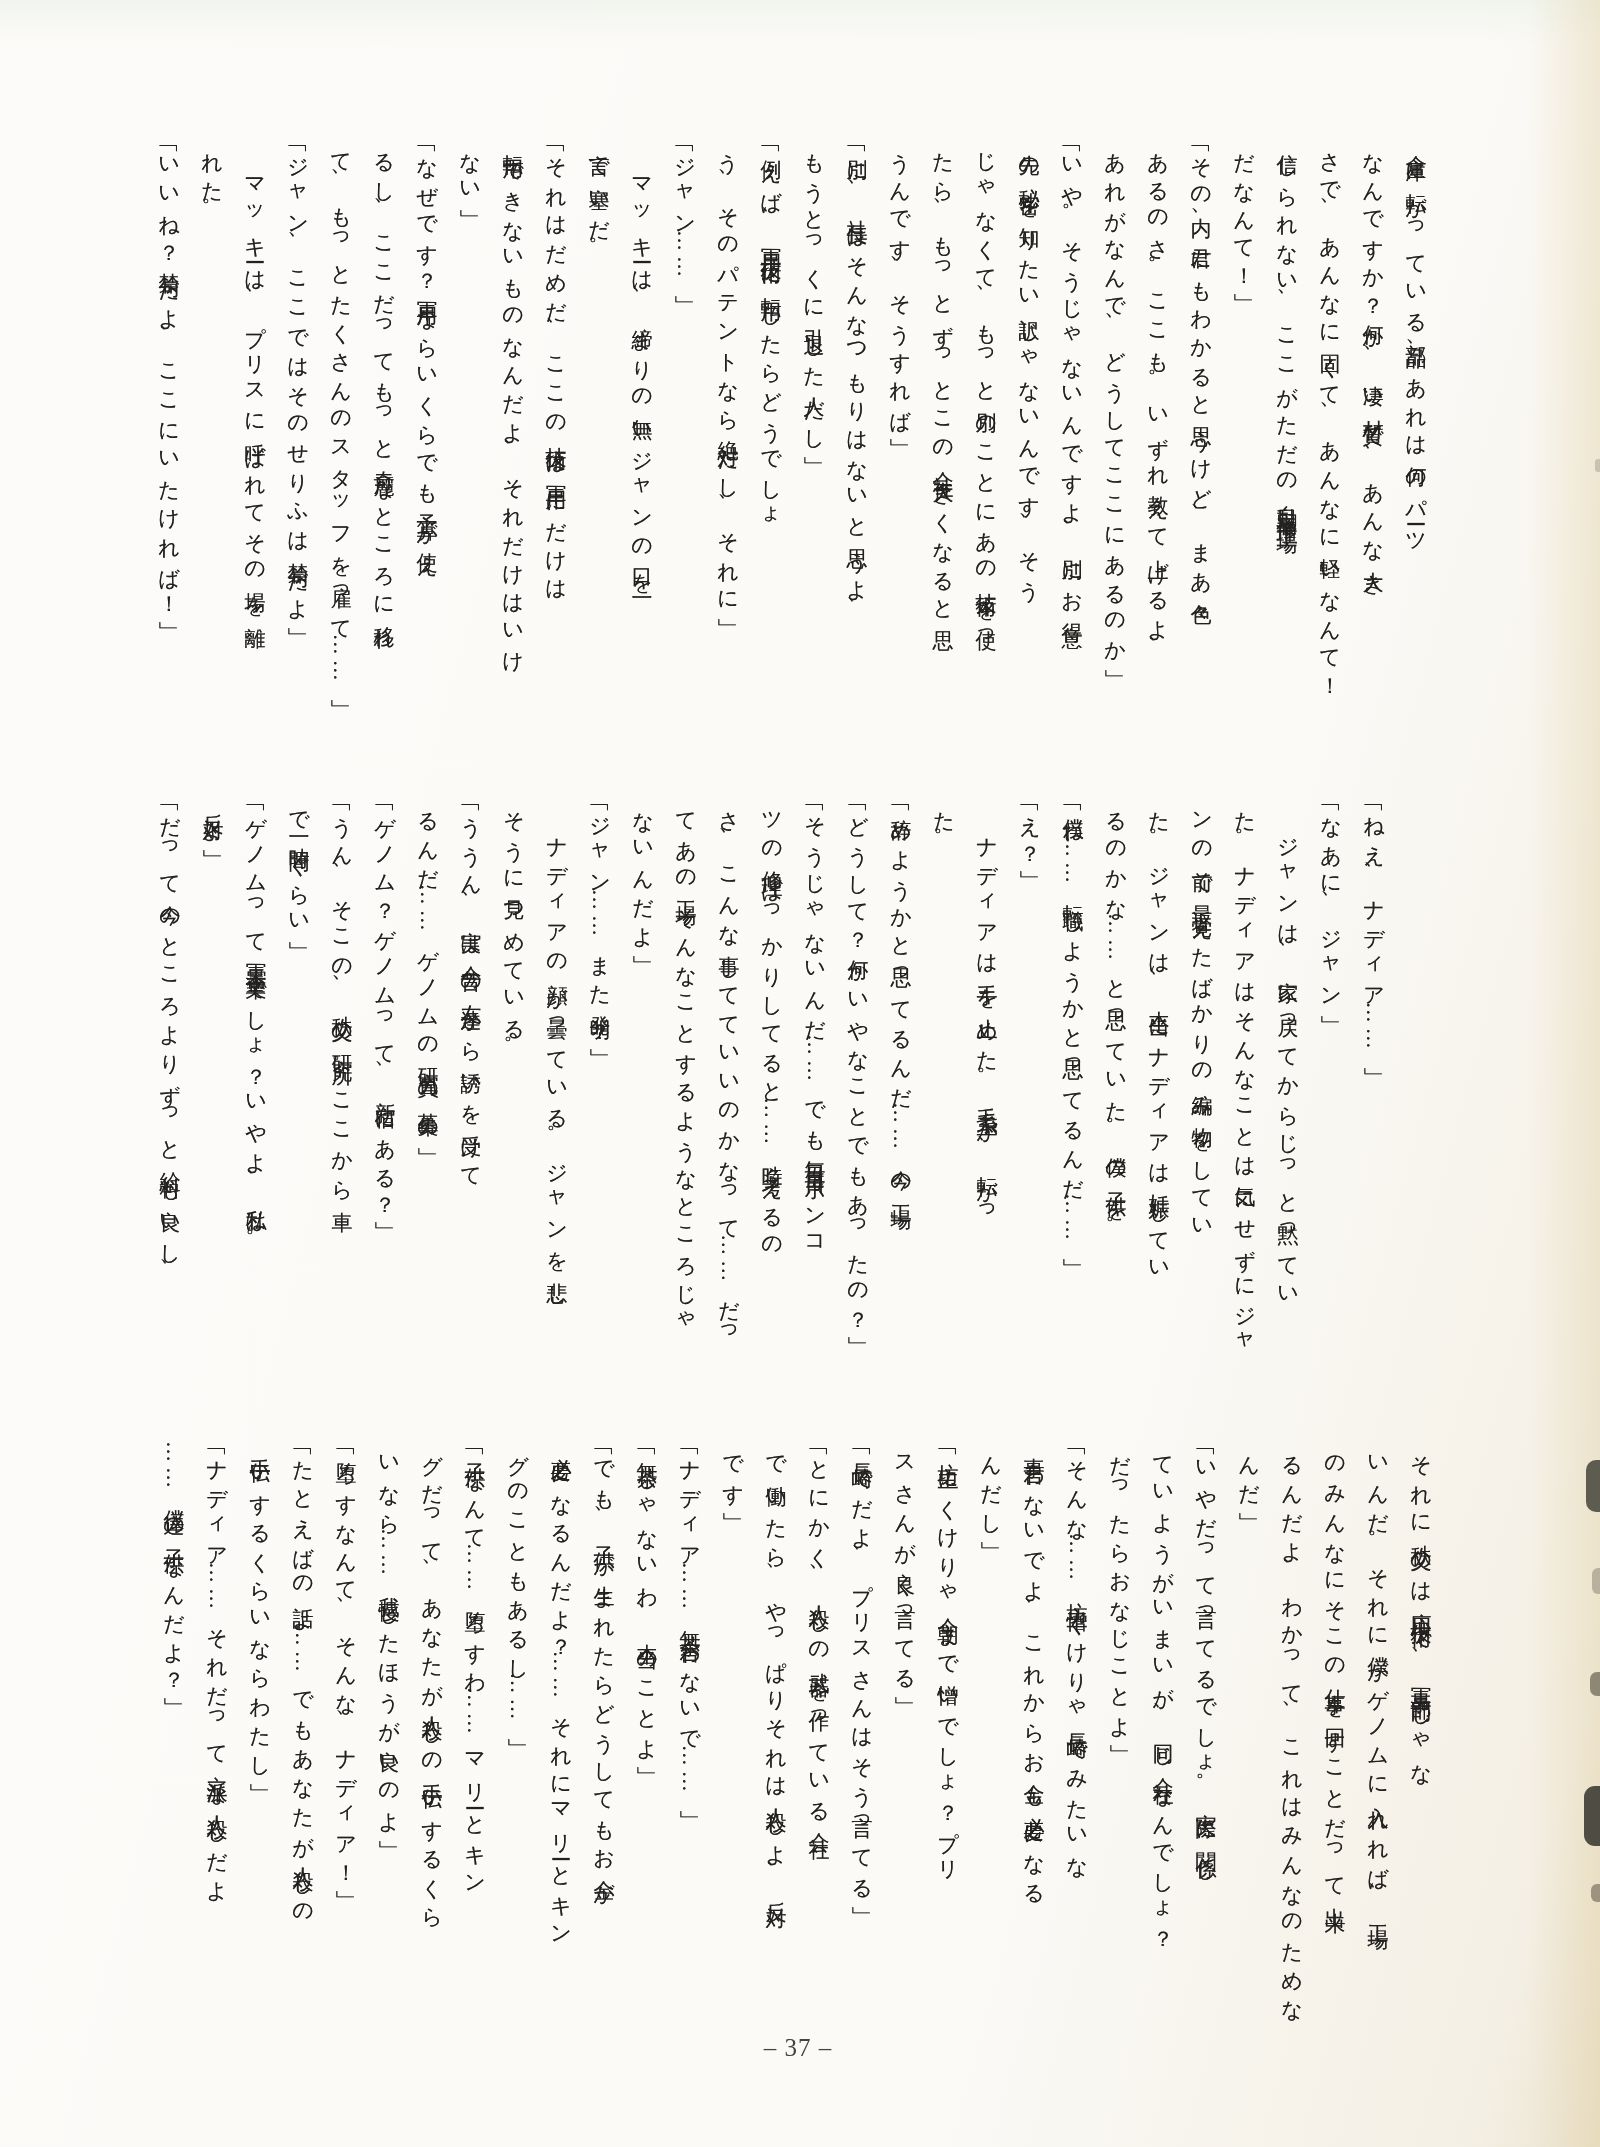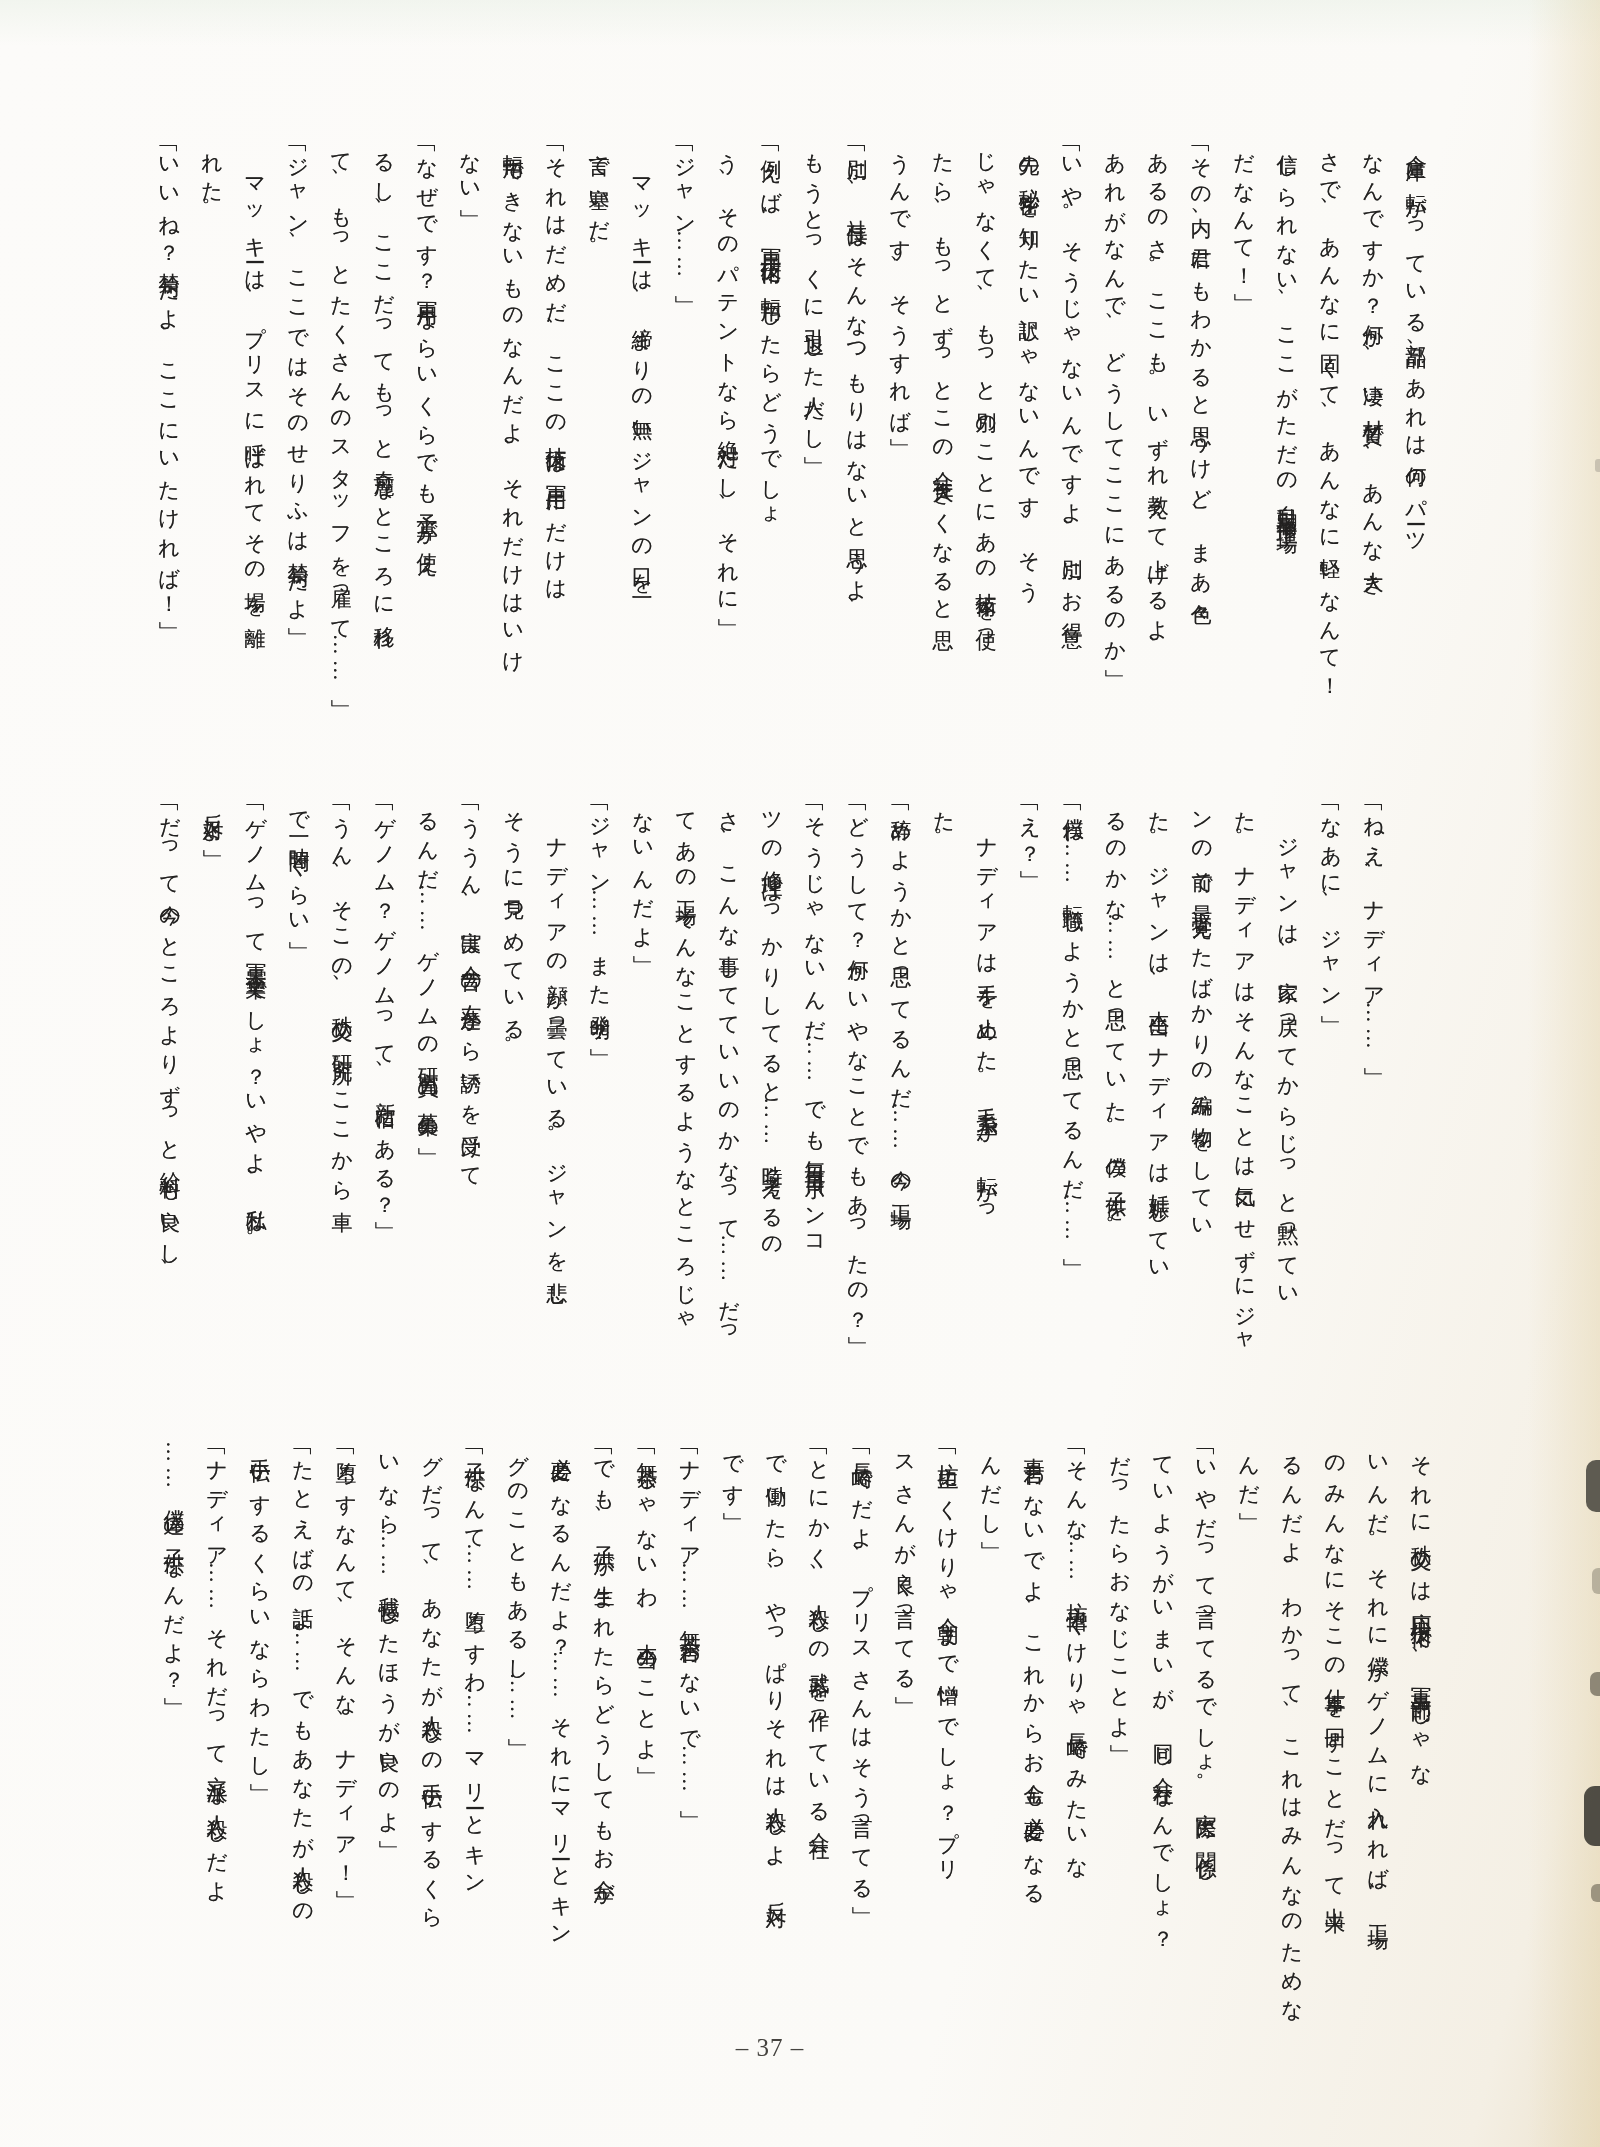--- a/index.html
+++ b/index.html
@@ -41,21 +41,21 @@
   .band .col {
     line-height: 43px;      
     white-space: nowrap;
   }
   .band-1 { top: 138px; right: 163px; height: 640px; }
   .band-2 { top: 797px; right: 205px; height: 610px; }
   .band-3 { top: 1441px; right: 158px; height: 620px; }
   .page-number {
     position: absolute;
     top: 2034px;
-    left: 720px;
+    left: 748px;
     width: 100px;
     text-align: center;
     font-size: 25px;
     letter-spacing: 1px;
     color: #45433f;
   }
   
   .artifact {
     position: absolute;
     right: 0;

